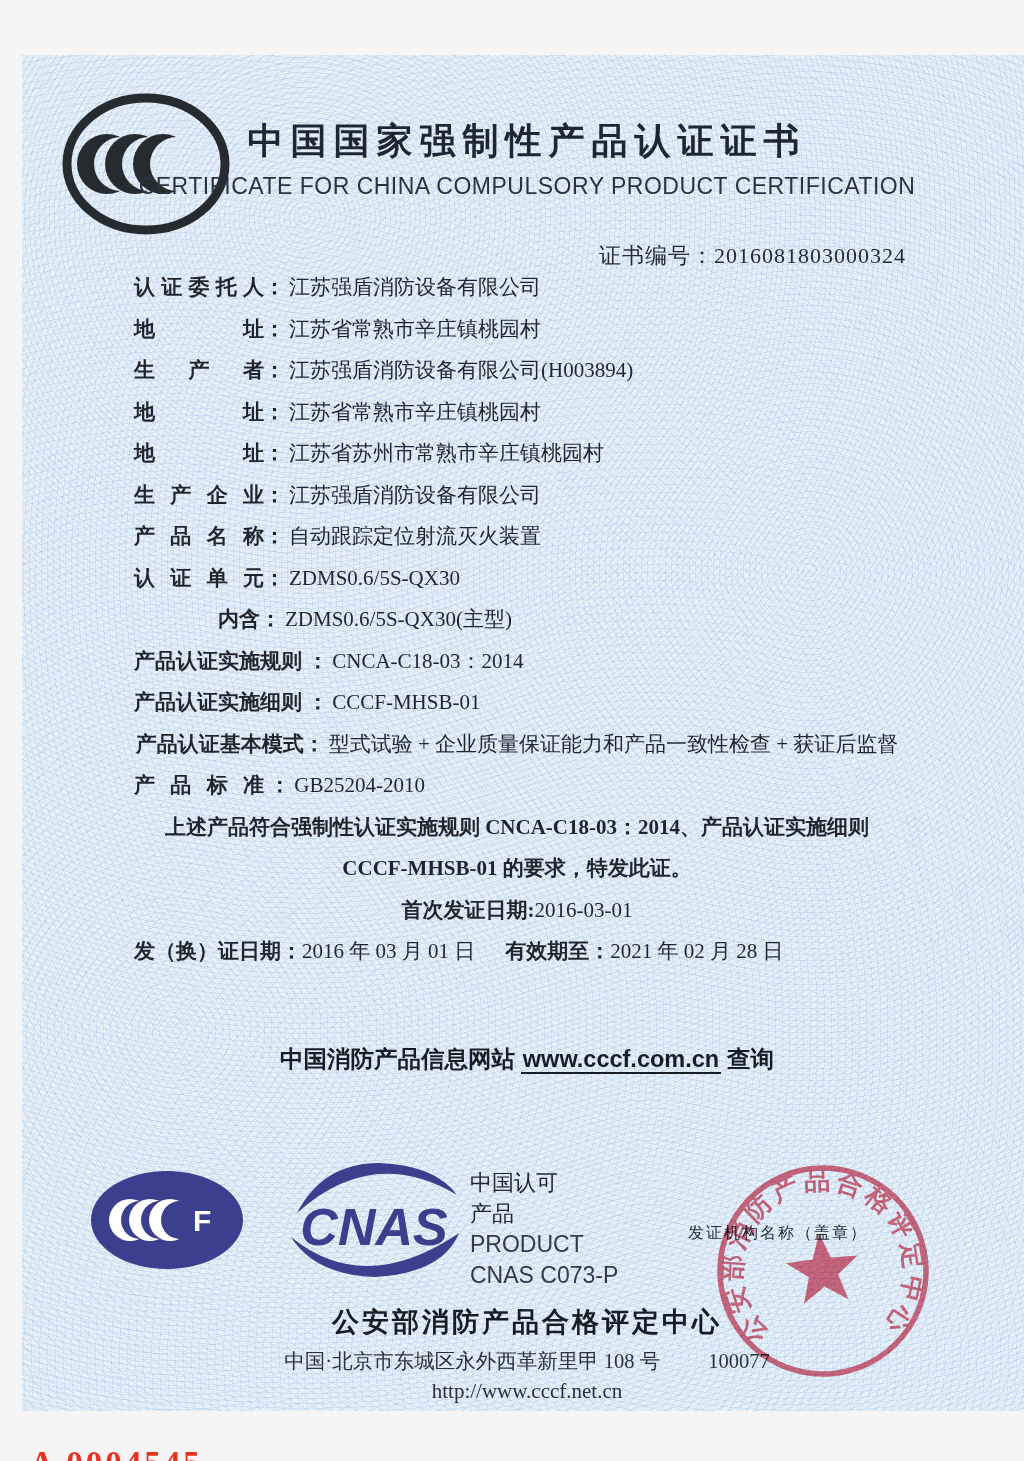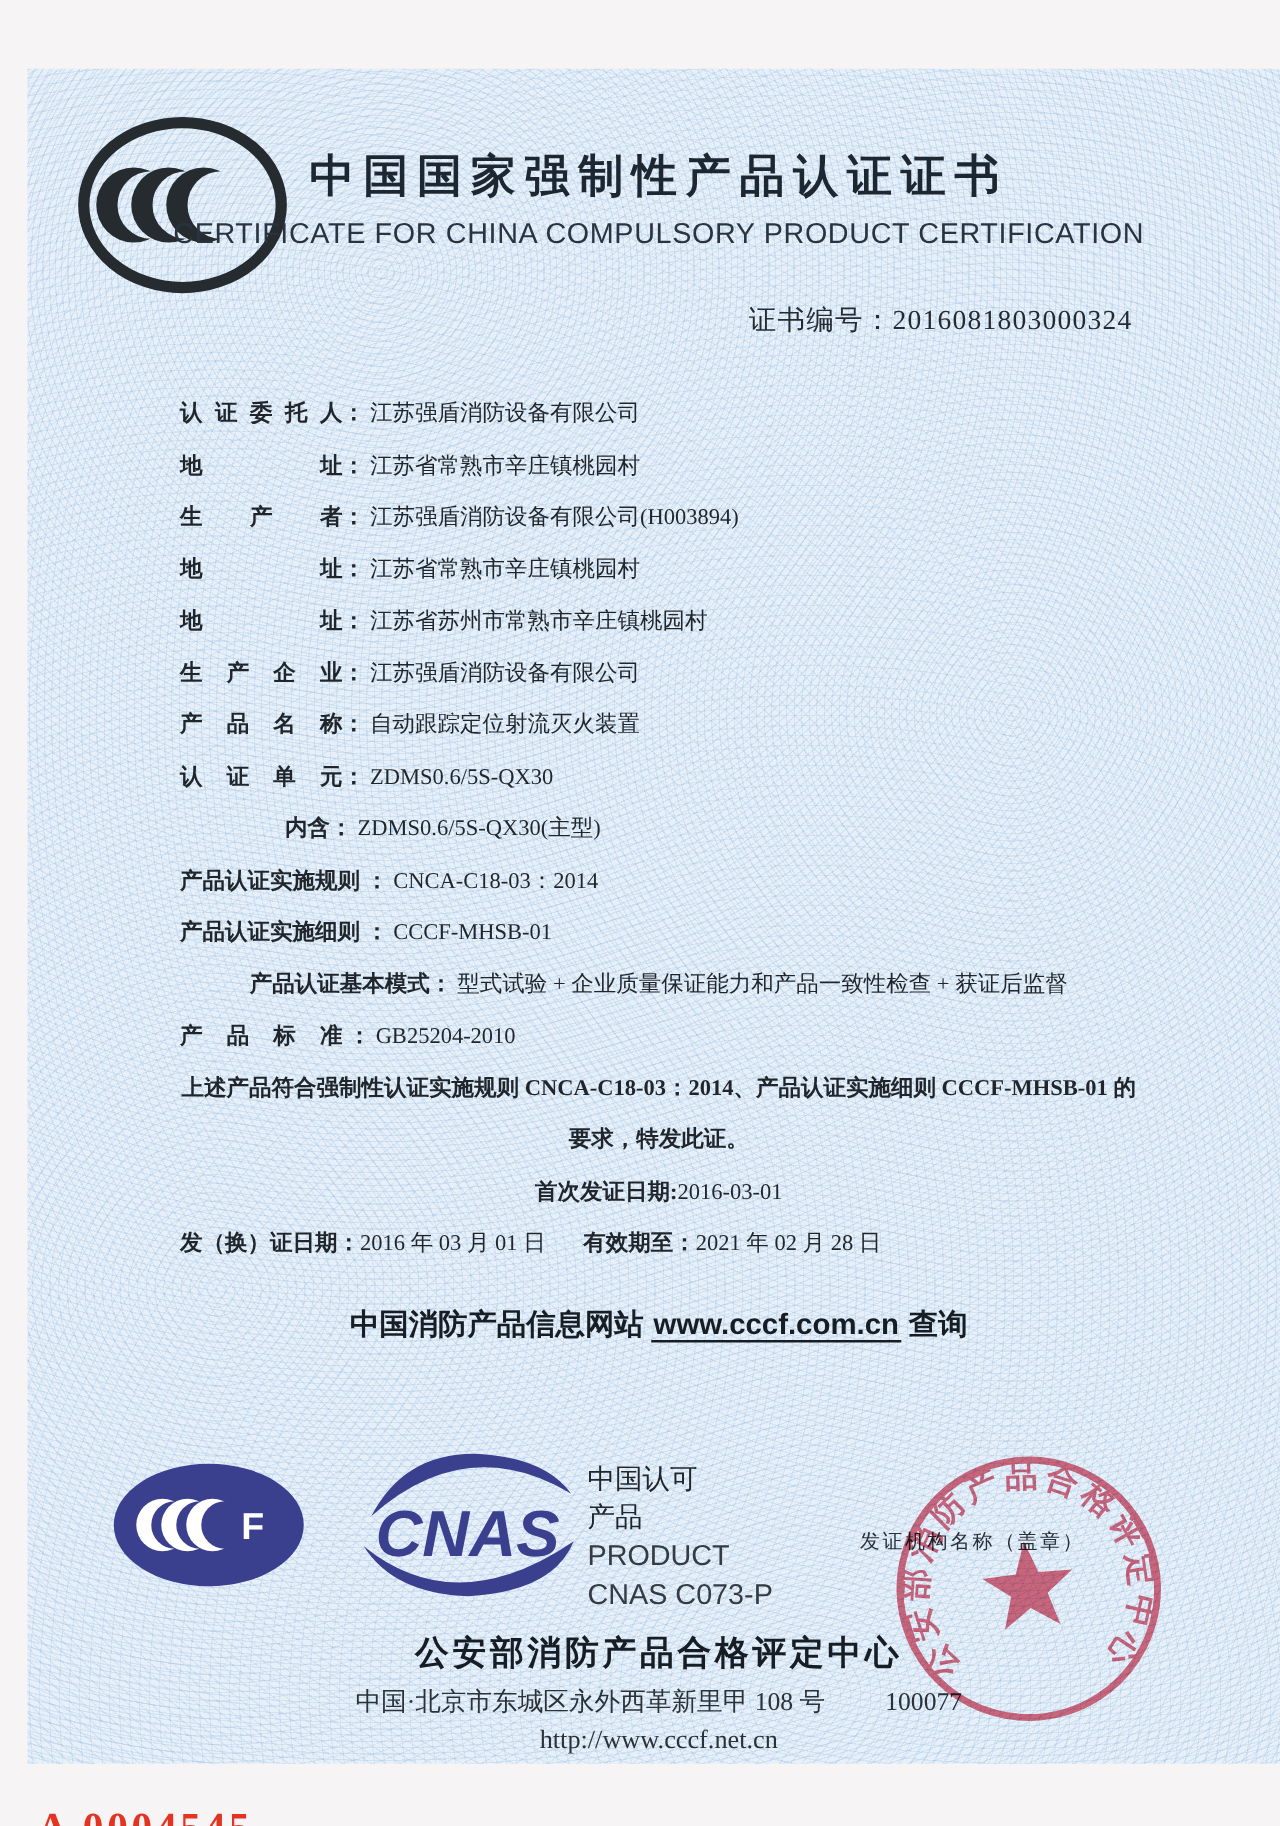--- a/index.html
+++ b/index.html
@@ -26,21 +26,21 @@
   }
   .title-en{
     left:0;right:0;top:118px;text-align:center;
     font-family:"Liberation Sans","DejaVu Sans",sans-serif;
     font-size:23px;color:#2a3440;letter-spacing:.5px;
   }
   .certno{
     top:186px;right:126px;font-size:22px;color:#242b33;letter-spacing:1px;
   }
   .body-block{
-    left:122px;top:212px;width:766px;font-size:18px;line-height:41.5px;color:#1f252b;margin-top:43px;
+    left:112px;top:212px;width:766px;font-size:21px;line-height:41.5px;color:#1f252b;
   }
   .row{white-space:nowrap;}
   .lab{display:inline-block;width:130px;text-align:justify;text-align-last:justify;font-weight:bold;vertical-align:top;}
   .lab-long{font-weight:bold;}
   .colon{font-weight:bold;}
   .val{margin-left:4px;}
   .sub-row{padding-left:84px;}
   .sub-lab{font-weight:bold;}
   .para{text-align:center;}
   .bold-para{font-weight:bold;}

